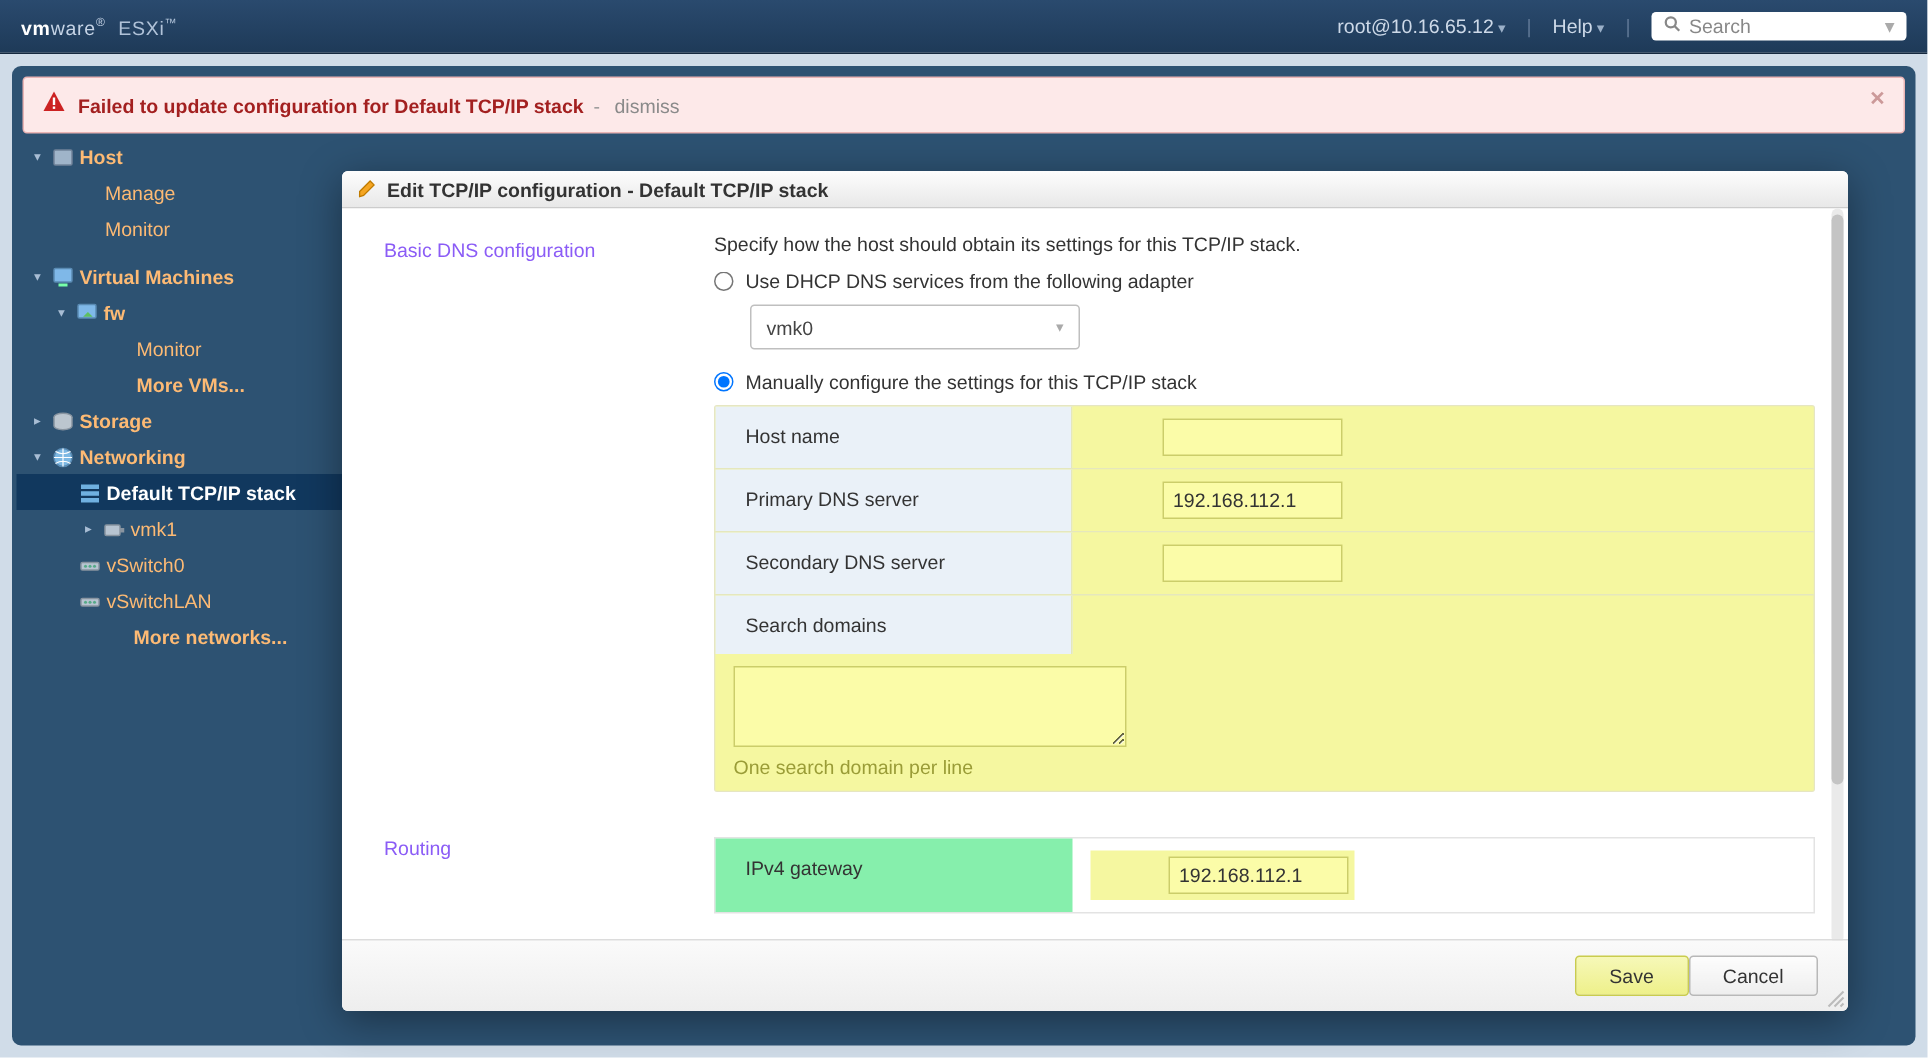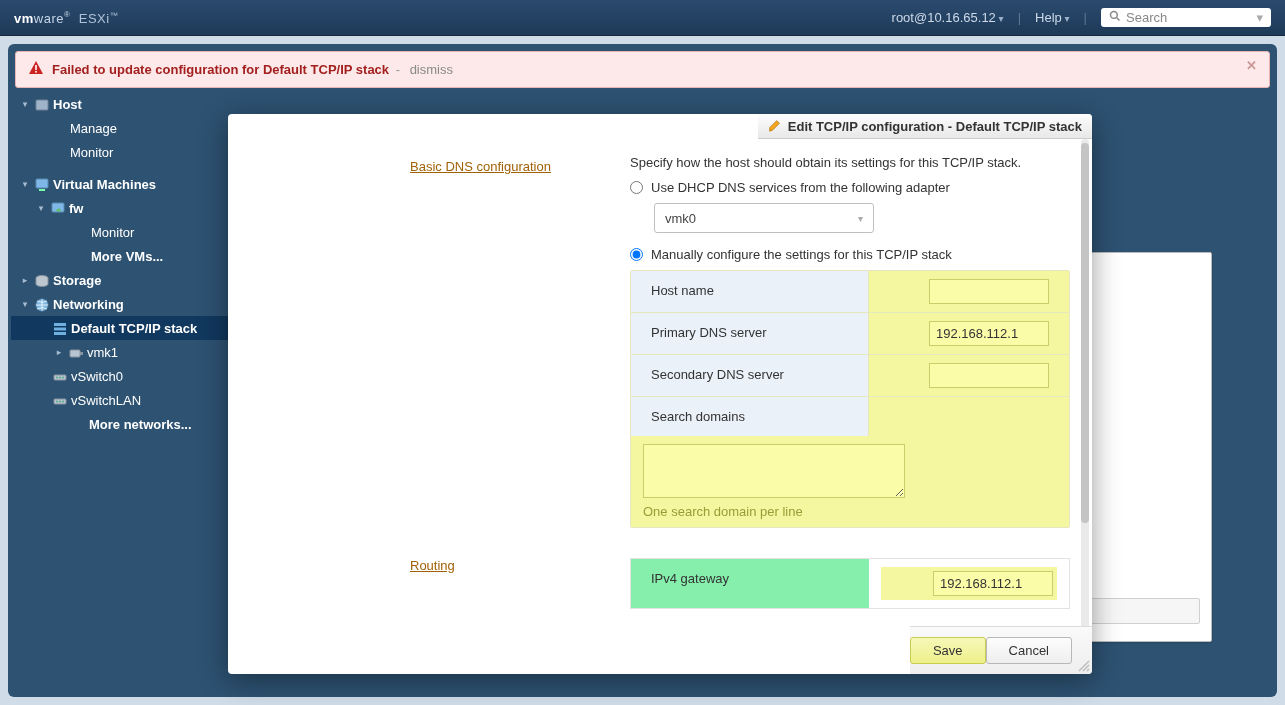--- a/index.html
+++ b/index.html
@@ -35,44 +35,44 @@
   .nav-item { display:flex; align-items:center; height:24px; color:#d6e2ef; cursor:default; }
   .nav-item .twisty { width:16px; text-align:center; font-size:9px; color:#a8bdd4;}
   .nav-item .ic { width:17px; text-align:center; margin-right:3px;}
   .nav-item.l0 { padding-left:6px;}
   .nav-item.l1 { padding-left:22px;}
   .nav-item.l2 { padding-left:40px;}
   .nav-item.noic { padding-left: 59px;}
   .nav-item.bold .lab { font-weight:700; }
   .nav-item.selected { background:#11385e; }
   .nav-item.selected .lab { font-weight:700; color:#fff;}
-  .nav-item .lab { color:#ffffff; }
+  .nav-item .lab { color:#fdba74; }
   .ic svg { vertical-align:middle;}
 
   .content { flex:1; position:relative; }
 
   
   .bg-panel { position:absolute; top:160px; left:50px; width:920px; height:390px; background:#fff; border:1px solid #bbb; border-radius:2px; box-shadow:0 1px 2px rgba(0,0,0,0.15);}
   .bg-routing { position:absolute; bottom:70px; left:88px; width:870px; height:26px; background:#f6f6f6; border:1px solid #d0d0d0; border-radius:2px; display:flex; align-items:center; padding-left:10px; color:#555;}
   .bg-routing::before{content:"▾ "; font-size:9px; color:#888; margin-right:4px;}
   .bg-recent { position:absolute; bottom:34px; left:50px; width:180px; height:28px; background:#fcfcfc; border:1px solid #c6c6c6; border-radius:3px; display:flex; align-items:center; padding-left:8px; color:#666; box-shadow:0 1px 1px rgba(0,0,0,0.1);}
   .bg-recent .ri { margin-right:6px; color:#7fa8c9;}
-  .dialog { position:absolute; left:220px; top:70px; width:864px; height:560px; background:#fff; border-radius:4px; box-shadow:0 6px 28px rgba(0,0,0,0.4); display:flex; flex-direction:column; overflow:hidden;align-items:flex-end;}
+  .dialog { position:absolute; left:220px; top:70px; width:1004px; height:560px; background:#fff; border-radius:4px; box-shadow:0 6px 28px rgba(0,0,0,0.4); display:flex; flex-direction:column; overflow:hidden;}
   .dialog-title { height:25px; background:linear-gradient(#fdfdfd,#e8e8e8); border-bottom:1px solid #ccc; display:flex; align-items:center; padding:0 10px;}
   .dialog-title .pen { margin-right:6px; font-size:13px;}
   .dialog-title .t { font-weight:700; color:#333;}
   .dialog-body { flex:1; overflow-y:auto; padding:10px 22px 10px 16px; background:#fff;}
   .dialog-footer { height:48px; background:linear-gradient(#fafafa,#eee); border-top:1px solid #dcdcdc; display:flex; align-items:center; justify-content:flex-end; padding-right:20px; position:relative;}
   .resize-grip { position:absolute; right:2px; bottom:2px; width:12px; height:12px; color:#bbb; }
   .btn { border:1px solid #b8b8b8; background:linear-gradient(#fdfdfd,#eee); border-radius:3px; padding:5px 22px; color:#333;}
   .btn.save { background:linear-gradient(#f6f8b8,#eef08a); border-color:#c9cc4e;}
 
   
   .section-row { display:flex; border-top:0px; padding:6px 0; }
-  .section-label { width:232px; color:#a16207; padding:4px 0 0 12px;text-decoration:underline;}
+  .section-label { width:232px; color:#8b5cf6; padding:4px 0 0 12px;}
   .section-body { flex:1; }
 
   .desc { color:#333; margin-bottom:10px;}
   .radio-row { display:flex; align-items:center; margin-bottom:8px; color:#333;}
   .radio-row input { margin-right:8px; }
   .select-like { border:1px solid #bfbfbf; border-radius:3px; height:30px; width:220px; margin-left:24px; display:flex; align-items:center; padding:0 10px; color:#444; background:#fff; margin-bottom:14px;}
   .select-like .chev { margin-left:auto; color:#aaa; font-size:10px;}
 
   .hl-block { background:#f5f7a0; border-radius:2px; padding:0; margin-top:4px;}
   .ftable { border:1px solid #e6e6c2; }

